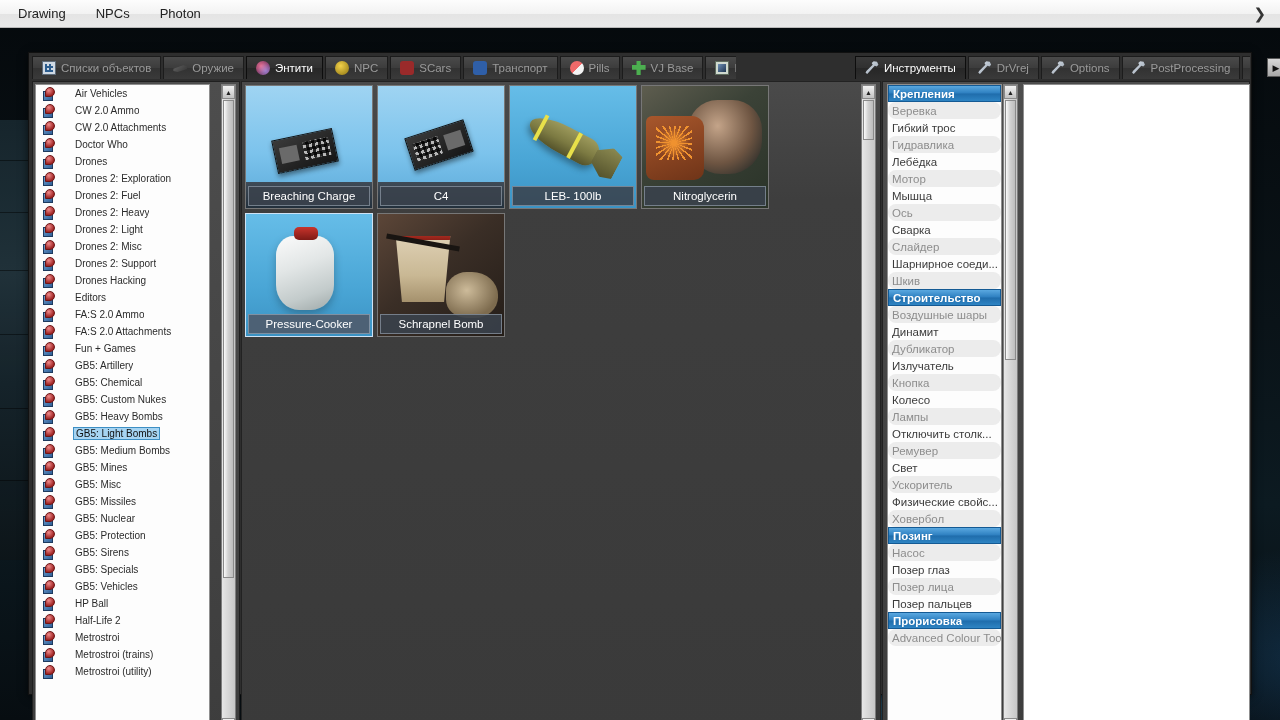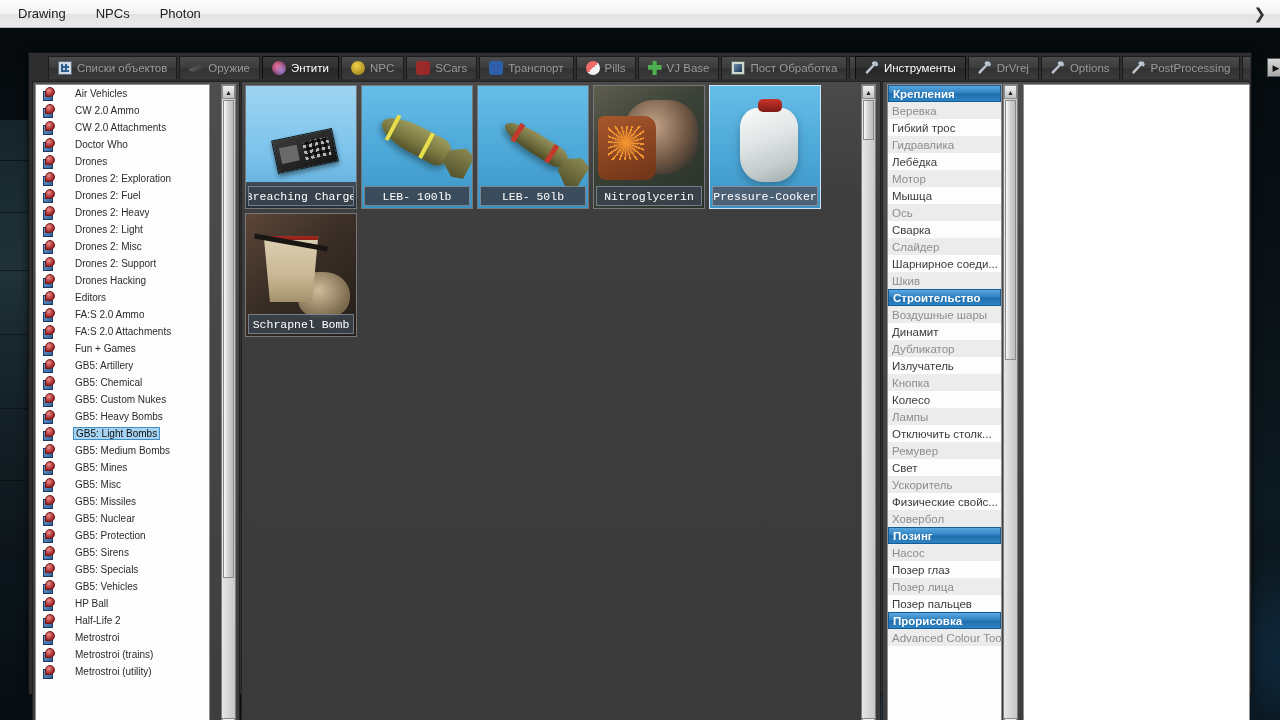--- a/index.html
+++ b/index.html
@@ -55,21 +55,21 @@
     border: 1px solid #111;
     box-shadow: 0 2px 8px rgba(0,0,0,.6);
   }
 
   
   .tabstrip {
     position: absolute; top: 3px; height: 23px;
     display: flex; align-items: stretch;
     overflow: hidden;
   }
-  #tabstrip-left { left: 3px; width: 820px; margin-left: 16px; }
+  #tabstrip-left { left: 3px; width: 704px; }
   #tabstrip-right { left: 826px; width: 395px; }
 
   .tab {
     display: flex; align-items: center; gap: 5px;
     padding: 0 9px; height: 23px;
     background: linear-gradient(180deg,#4a4a4a 0%, #3c3c3c 50%, #323232 51%, #3a3a3a 100%);
     border: 1px solid #1c1c1c;
     border-bottom: none;
     margin-right: 2px;
     color: #9a9a9a;
@@ -192,27 +192,26 @@
     background: linear-gradient(180deg,#4a4a4a 0%, #3e3e3e 18%, #3a3a3a 100%);
     border: 1px solid #222;
     overflow: hidden;
   }
   #itemgrid {
     position: absolute; left: 3px; top: 3px; right: 3px;
     display: flex; flex-wrap: wrap; gap: 4px;
     align-content: flex-start;
   }
   .item {
-    width: 112px; height: 124px;
+    width: 128px; height: 124px;
     background: #2d2d2d;
     border: 1px solid #777;
     position: relative;
     overflow: hidden;
     cursor: pointer;
-    font-family: Liberation Mono, monospace;
   }
   .item.sel { border-color: #cfe3f5; box-shadow: 0 0 0 1px #7fb5e0 inset; }
   .item .thumb-art { position: absolute; inset: 0; }
   .item .cap {
     position: absolute; left: 2px; right: 2px; bottom: 2px; height: 20px;
     background: rgba(58,66,76,.88);
     border: 1px solid rgba(190,205,220,.45);
     color: #ffffff; font-size: 11.5px;
     display: flex; align-items: center; justify-content: center;
     white-space: nowrap; overflow: hidden;
@@ -313,21 +312,21 @@
     white-space: nowrap; overflow: hidden;
     cursor: default;
   }
   .toolrow {
     height: 17px; display: flex; align-items: center;
     padding: 0 4px;
     font-size: 11.5px; color: #3b3b3b;
     white-space: nowrap; overflow: hidden; text-overflow: ellipsis;
     cursor: default;
   }
-  .toolrow.alt { background: #ececec; color: #8d8d8d; }
+  .toolrow.alt { background: #ececec; color: #8d8d8d; border-radius: 8px; }
 
   #tool-scroll { left: 974px; top: 31px; width: 15px; height: 649px; }
   #tool-scroll .thumb { top: 15px; height: 260px; }
 
   #rightwhite {
     position: absolute; left: 994px; top: 31px; width: 227px; height: 649px;
     background: #ffffff;
     border: 1px solid #8f8f8f;
   }
 </style>
@@ -578,38 +577,35 @@
   <div id="centerpanel">
     <div id="itemgrid">
         <div class="item">
           <div class="thumb-art sky">
             <div class="ground"></div>
             <div class="charge"></div>
           </div>
           <div class="cap">Breaching Charge</div>
         </div>
         <div class="item">
+          <div class="thumb-art sky">
+            <div class="ground"></div>
+            <div class="charge b"></div>
+          </div>
+          <div class="cap">C4</div>
+        </div>
+        <div class="item">
           <div class="thumb-art sky2">
             <div class="bomb">
               <span class="band b1"></span>
               <span class="band b2"></span>
               <span class="fin"></span>
             </div>
           </div>
           <div class="cap">LEB- 100lb</div>
-        </div>
-        <div class="item">
-          <div class="thumb-art sky2">
-            <div class="bomb small">
-              <span class="band b1"></span>
-              <span class="band b2"></span>
-              <span class="fin"></span>
-            </div>
-          </div>
-          <div class="cap">LEB- 50lb</div>
         </div>
         <div class="item">
           <div class="thumb-art nitro">
             <div class="person"></div>
             <div class="jug"></div>
           </div>
           <div class="cap">Nitroglycerin</div>
         </div>
         <div class="item sel">
           <div class="thumb-art sky2">

